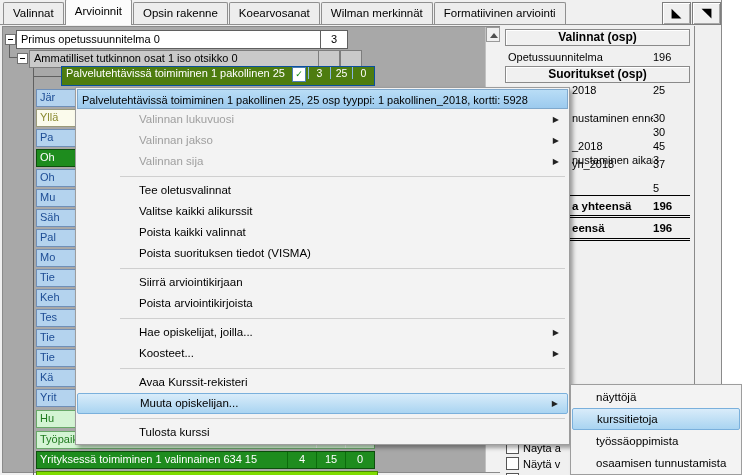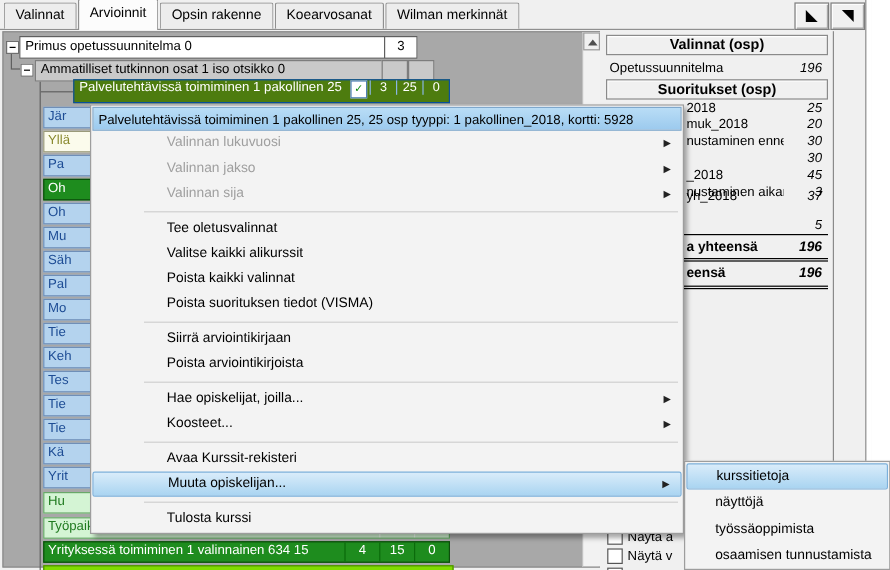--- a/index.html
+++ b/index.html
@@ -52,21 +52,21 @@
   .sbar{position:absolute;left:485px;top:27px;width:14px;height:445px;background:#f2f2f2;border-left:1px solid #c2c2c2;z-index:2;}
   .sbtn{position:absolute;left:0;top:0;width:14px;height:15px;background:#f0f0f0;border:1px solid #9a9a9a;box-sizing:border-box;}
   .sbtn b{position:absolute;left:3px;top:5px;width:0;height:0;border-left:4px solid transparent;border-right:4px solid transparent;border-bottom:5px solid #4f4f4f;}
   
   .rpanel{position:absolute;left:503px;top:26px;width:192px;height:447px;background:#f0f0f0;
           border-right:1px solid #8a8a8a;box-sizing:border-box;z-index:1;}
   .rphdr{position:absolute;left:2px;width:185px;height:17px;background:#f0f0f0;border:1px solid #8a8a8a;
          box-shadow:inset 1px 1px 0 #fff;box-sizing:border-box;text-align:center;font-weight:bold;font-size:12px;line-height:15px;}
   .rprow{position:absolute;left:2px;width:185px;height:14px;line-height:14px;display:flex;white-space:nowrap;overflow:hidden;}
   .rprow .l{flex:1;overflow:hidden;}
-  .rprow .v{width:32px;text-align:right;padding-right:5px;font-style:italic;}
+  .rprow .v{width:32px;text-align:left;padding-right:5px;}
   .rptotal{font-weight:bold;font-size:11.5px;}
   .sep-foot{position:absolute;left:500px;top:436px;width:242px;height:2px;border-top:1px solid #8a8a8a;border-bottom:1px solid #fff;z-index:1;}
   .chk{position:absolute;display:flex;align-items:center;z-index:1;}
   .chk .box{width:11px;height:11px;background:#fff;border:1px solid #555;margin-right:4px;}
   
   .menu{position:absolute;left:75px;top:87px;width:495px;background:#f3f3f3;border:1px solid #9d9d9d;
         box-shadow:3px 3px 4px rgba(0,0,0,.35);z-index:10;padding:1px;box-sizing:border-box;}
   .mhdr{height:20px;line-height:20px;background:linear-gradient(#b9ddf6,#9ccaee);border:1px solid #7fa8cc;
         box-sizing:border-box;padding-left:4px;font-size:11px;white-space:nowrap;overflow:hidden;}
   .mi{position:relative;height:21px;line-height:21px;padding-left:62px;font-size:11.5px;white-space:nowrap;cursor:default;}
@@ -85,20 +85,21 @@
 <body>
 
 <div class="screen">
 
   <div class="tabbar">
     <div class="tab">Valinnat</div>
     <div class="tab active">Arvioinnit</div>
     <div class="tab">Opsin rakenne</div>
     <div class="tab">Koearvosanat</div>
     <div class="tab">Wilman merkinnät</div>
+    <div class="tab">Formatiivinen arviointi</div>
   </div>
   <div class="toolbtn" style="left:662px;"><span>◣</span></div>
   <div class="toolbtn" style="left:692px;"><span>◥</span></div>
   <div class="splitcol"></div>
   <div class="whitecol"></div>
 
   <div class="tree"></div>
 
   <div class="expand" style="left:5px;top:34px;">
       <i></i>
@@ -168,21 +169,20 @@
       <span class="l" style="padding-left:3px;">Opetussuunnitelma</span>
       <span class="v">196</span>
     </div>
     <div class="rphdr" style="top:40px;">Suoritukset (osp)</div>
 
     <div class="rprow" style="top:57px;">
         <span class="l" style="padding-left:67px;">2018</span>
         <span class="v">25</span>
       </div>
     <div class="rprow" style="top:71px;">
-        <span class="l" style="padding-left:67px;">muk_2018</span>
         <span class="v">20</span>
       </div>
     <div class="rprow" style="top:85px;">
         <span class="l" style="padding-left:67px;">nustaminen enne</span>
         <span class="v">30</span>
       </div>
     <div class="rprow" style="top:99px;">
         <span class="l" style="padding-left:67px;"></span>
         <span class="v">30</span>
       </div>
@@ -254,19 +254,19 @@
       </div>
     <div class="mi">Avaa Kurssit-rekisteri</div>
     <div class="mi hl"><span>Muuta opiskelijan...</span><span class="arr">▶</span></div>
     <div class="msep">
         <i></i>
       </div>
     <div class="mi">Tulosta kurssi</div>
   </div>
 
   <div class="submenu">
+    <div class="smi">näyttöjä</div>
     <div class="smi hl">kurssitietoja</div>
-    <div class="smi">näyttöjä</div>
     <div class="smi">työssäoppimista</div>
     <div class="smi">osaamisen tunnustamista</div>
   </div>
 
 </div>
 
 </body></html>

